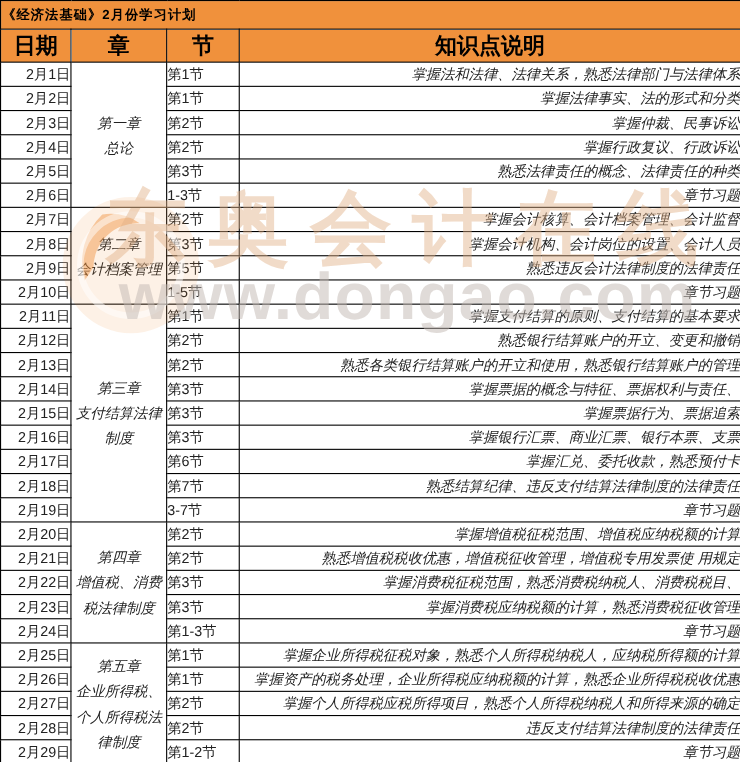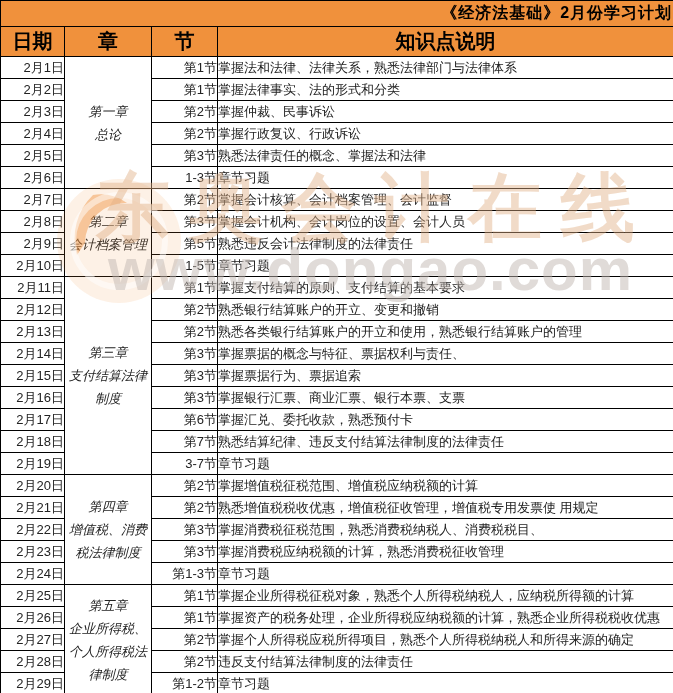--- a/index.html
+++ b/index.html
@@ -12,40 +12,40 @@
   table.plan{
     border-collapse:collapse;table-layout:fixed;
     width:673px;height:688px;
   }
   table.plan th,table.plan td{
     border:1px solid #000;box-sizing:border-box;
     overflow:hidden;
   }
   tr.title-row th{
     background:#F0913C;color:#000;
-    font-size:16px;font-weight:bold;
-    height:26px;text-align:right;letter-spacing:1px;
+    font-size:12px;font-weight:bold;
+    height:26px;text-align:left;letter-spacing:1px;
   }
   tr.header-row th{
     background:#F0913C;color:#000;
     font-size:20px;font-weight:bold;
     height:22px;text-align:center;
   }
   table.plan td{
     font-size:13px;color:#222;height:22px;padding:0;
     background:#fff;
   }
   td.date-cell{text-align:right;}
   td.chapter-cell{
     text-align:center;vertical-align:middle;
     white-space:pre-line;line-height:23px;font-style:italic;
   }
-  td.section-cell{text-align:right;}
+  td.section-cell{text-align:left;}
   td.desc-cell{
-    text-align:left;padding-left:5px;white-space:nowrap;
+    text-align:right;padding-left:5px;white-space:nowrap;font-style:italic;
   }
   
   .watermark{
     position:absolute;left:0;top:0;width:673px;height:693px;
     pointer-events:none;z-index:10;margin-top:37px;
   }
   .wm-logo{
     position:absolute;left:55px;top:140px;width:128px;height:128px;
   }
   .wm-cn{
@@ -101,21 +101,21 @@
           <td class="desc-cell">掌握仲裁、民事诉讼</td>
         </tr>
         <tr>
           <td class="date-cell">2月4日</td>
           <td class="section-cell">第2节</td>
           <td class="desc-cell">掌握行政复议、行政诉讼</td>
         </tr>
         <tr>
           <td class="date-cell">2月5日</td>
           <td class="section-cell">第3节</td>
-          <td class="desc-cell"> 熟悉法律责任的概念、掌握法和法律</td>
+          <td class="desc-cell"> 熟悉法律责任的概念、法律责任的种类</td>
         </tr>
         <tr>
           <td class="date-cell">2月6日</td>
           <td class="section-cell">1-3节</td>
           <td class="desc-cell">章节习题</td>
         </tr>
         <tr>
           <td class="date-cell">2月7日</td>
           <td class="chapter-cell" rowspan="4">第二章
 会计档案管理</td>

